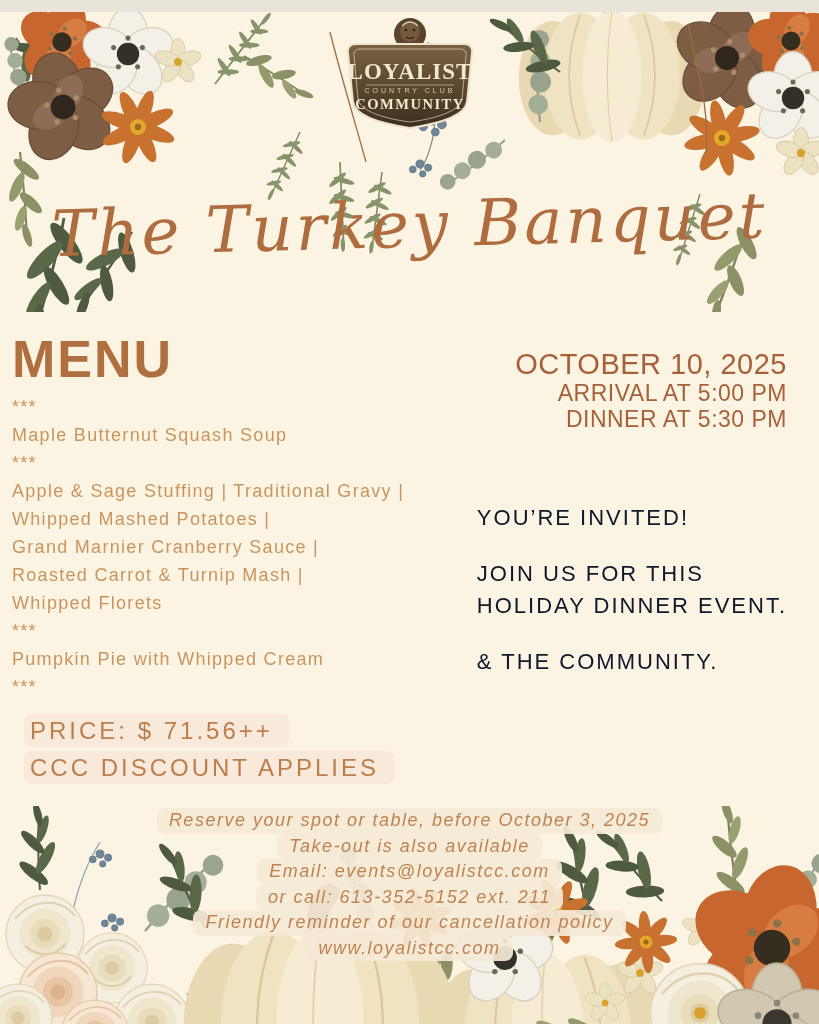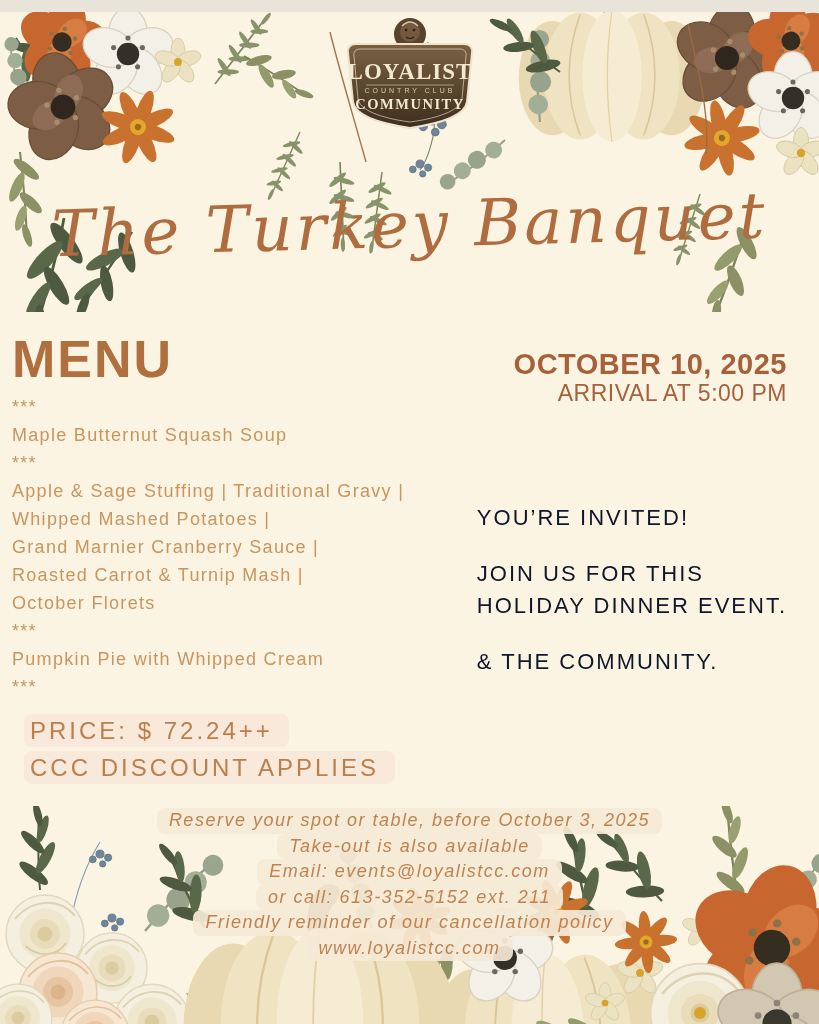--- a/index.html
+++ b/index.html
@@ -26,21 +26,21 @@
   .menu-heading {
     margin:0 0 6px 0; font-size:52px; font-weight:bold;
     color:#b06f3f; letter-spacing:2px; line-height:1.05;
   }
   .menu-line {
     font-size:18px; color:#c8955f; letter-spacing:1.3px; line-height:28px;
     white-space:nowrap;
   }
 
   .event-info { position:absolute; right:32px; top:336px; text-align:right; color:#a6613a; z-index:3; }
-  .event-date { font-size:29px; font-weight:bold; letter-spacing:0.5px; line-height:32px; }
+  .event-date { font-size:29px; font-weight:normal; letter-spacing:0.5px; line-height:32px; }
   .event-time { font-size:23px; font-weight:normal; letter-spacing:0.5px; line-height:26px; }
 
   .invitation {
     position:absolute; right:32px; top:490px; text-align:left; z-index:3;
     color:#0f172a; font-size:22px; letter-spacing:2px; line-height:32px;
   }
   .inv-gap { height:24px; }
 
   .price { position:absolute; left:30px; top:700px; z-index:3; font-size:24px; letter-spacing:3px; color:#bc7e4b; }
   .price-line { line-height:37px; }
@@ -319,42 +319,43 @@
 
   <section class="menu">
     <h2 class="menu-heading">MENU</h2>
     <div class="menu-line">***</div>
     <div class="menu-line">Maple Butternut Squash Soup</div>
     <div class="menu-line">***</div>
     <div class="menu-line">Apple &amp; Sage Stuffing | Traditional Gravy |</div>
     <div class="menu-line">Whipped Mashed Potatoes |</div>
     <div class="menu-line">Grand Marnier Cranberry Sauce |</div>
     <div class="menu-line">Roasted Carrot &amp; Turnip Mash |</div>
-    <div class="menu-line">October Florets</div>
+    <div class="menu-line">Whipped Florets</div>
     <div class="menu-line">***</div>
     <div class="menu-line">Pumpkin Pie with Whipped Cream</div>
     <div class="menu-line">***</div>
   </section>
 
   <section class="event-info">
     <div class="event-date">OCTOBER 10, 2025</div>
     <div class="event-time">ARRIVAL AT 5:00 PM</div>
+    <div class="event-time">DINNER AT 5:30 PM</div>
   </section>
 
   <section class="invitation">
     <div>YOU’RE INVITED!</div>
     <div class="inv-gap"></div>
     <div>JOIN US FOR THIS</div>
     <div>HOLIDAY DINNER EVENT.</div>
     <div class="inv-gap"></div>
     <div>&amp; THE COMMUNITY.</div>
   </section>
 
   <section class="price">
-    <div class="price-line"><span class="hl">PRICE: $ 72.24++</span></div>
+    <div class="price-line"><span class="hl">PRICE: $ 71.56++</span></div>
     <div class="price-line"><span class="hl">CCC DISCOUNT APPLIES</span></div>
   </section>
 
   <div class="footer">
     <span class="footer-line"><span class="hl">Reserve your spot or table, before October 3, 2025</span></span>
     <span class="footer-line"><span class="hl">Take-out is also available</span></span>
     <span class="footer-line"><span class="hl">Email: events@loyalistcc.com</span></span>
     <span class="footer-line"><span class="hl">or call: 613-352-5152 ext. 211</span></span>
     <span class="footer-line"><span class="hl">Friendly reminder of our cancellation policy</span></span>
     <span class="footer-line"><span class="hl">www.loyalistcc.com</span></span>

